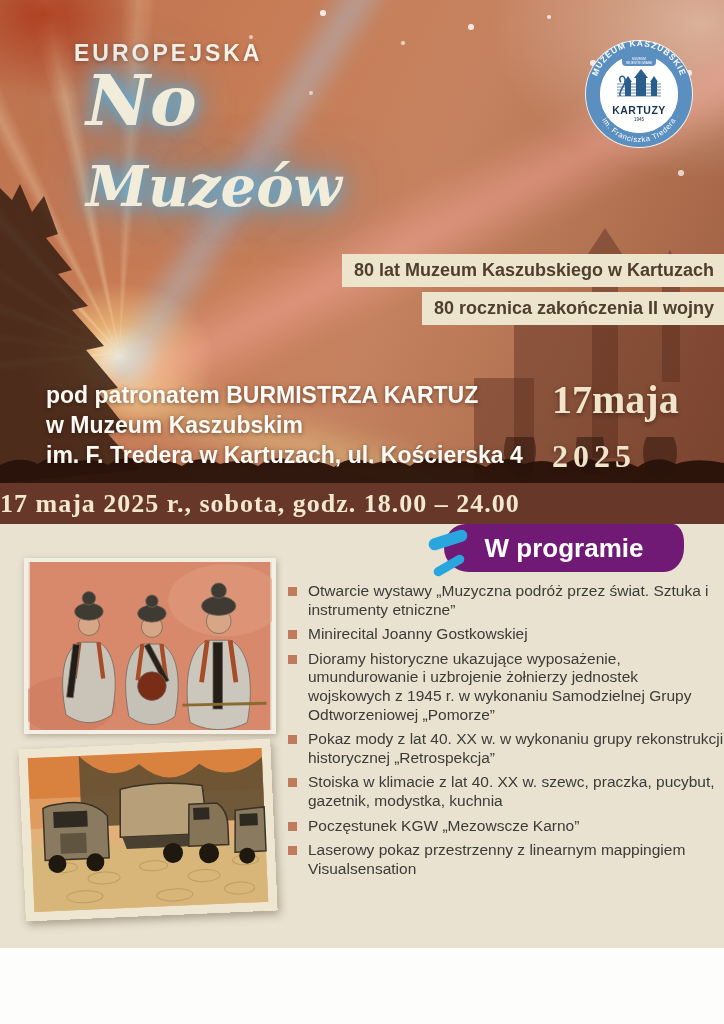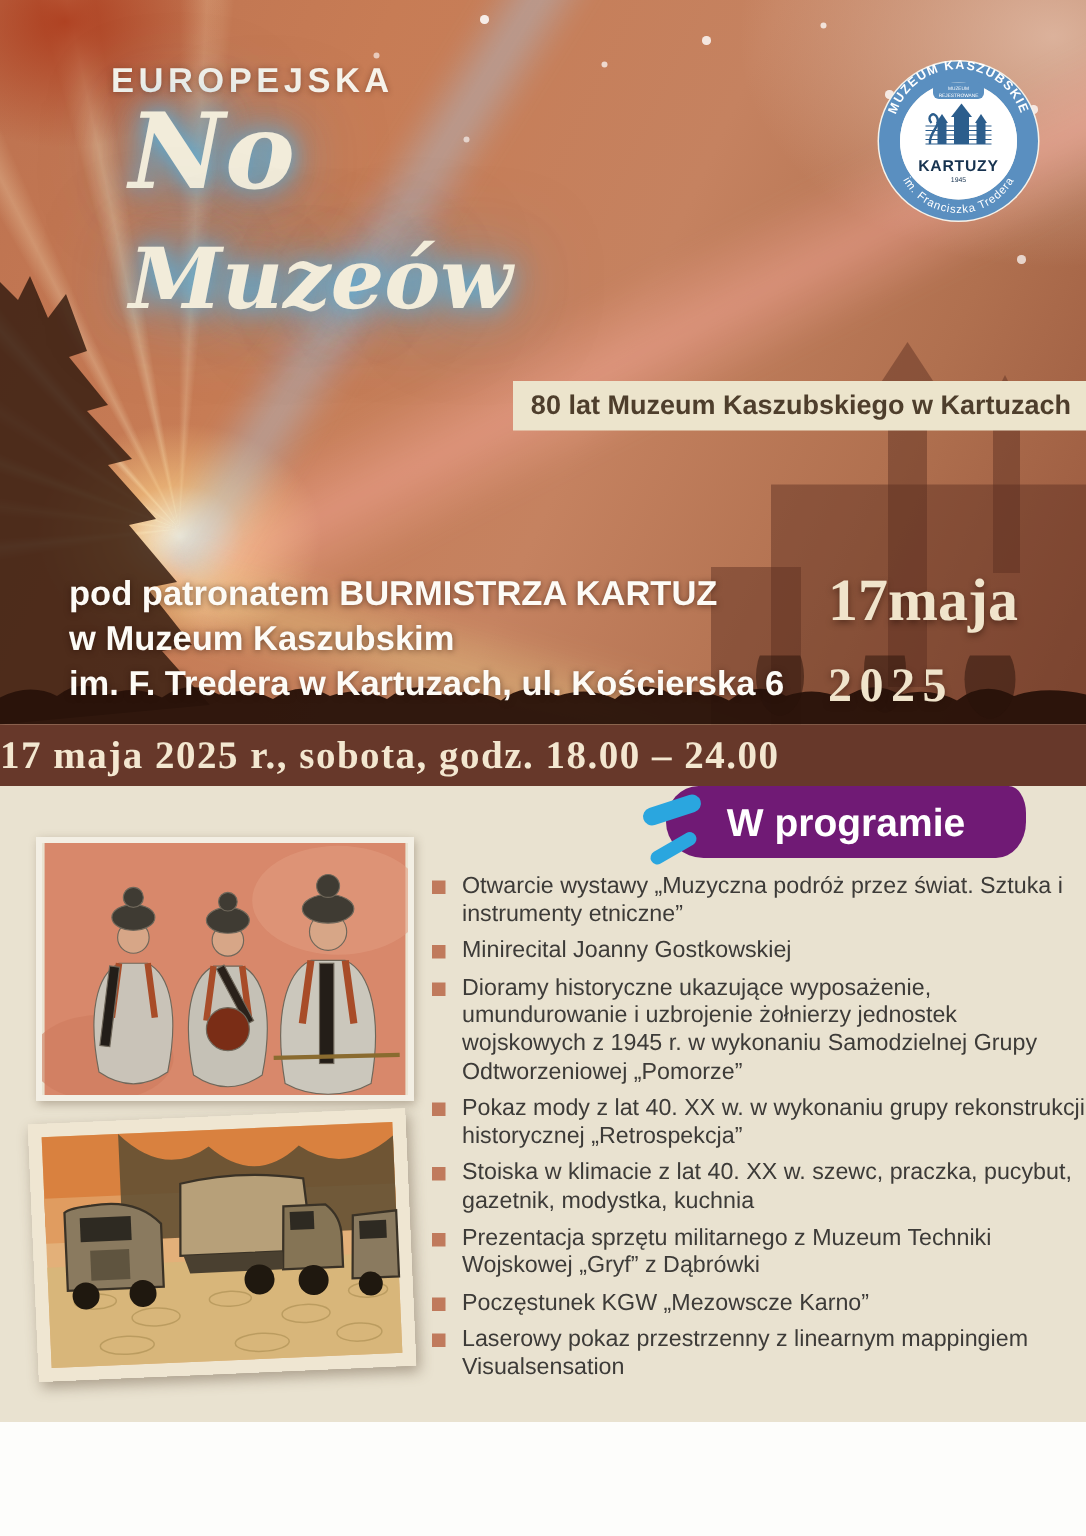--- a/index.html
+++ b/index.html
@@ -174,25 +174,26 @@
         <rect x="42" y="44" width="6" height="14"></rect>
       <polygon points="67,44 71,38 75,44"></polygon>
         <rect x="68" y="44" width="6" height="14"></rect>
     </g>
     <path d="M38 44 C34 40 40 35 42 41 C44 47 36 50 37 58" stroke="#2b5d8c" stroke-width="1.6" fill="none"></path>
     <text x="56" y="76" font-size="10.5" font-weight="bold" fill="#16324f" text-anchor="middle" letter-spacing=".5">KARTUZY</text>
     <text x="56" y="83" font-size="4.6" fill="#16324f" text-anchor="middle">1945</text>
   </svg>
 
   <div class="banner one">80 lat Muzeum Kaszubskiego w Kartuzach</div>
+  <div class="banner two">80 rocznica zakończenia II wojny</div>
 
   <div class="patronage">
     <div>pod patronatem BURMISTRZA KARTUZ</div>
     <div>w Muzeum Kaszubskim</div>
-    <div>im. F. Tredera w Kartuzach, ul. Kościerska 6</div>
+    <div>im. F. Tredera w Kartuzach, ul. Kościerska 4</div>
   </div>
 
   <div class="date-badge">
     <div class="d1">17maja</div>
     <div class="d2">2025</div>
   </div>
 
   <div class="schedule">17 maja 2025 r., sobota, godz. 18.00 – 24.00</div>
 
   <div class="body-bg"></div>
@@ -294,24 +295,20 @@
     <li>
         <span class="sq"></span>
         <span>Pokaz mody z lat 40. XX w. w wykonaniu grupy rekonstrukcji historycznej „Retrospekcja”</span>
       </li>
     <li>
         <span class="sq"></span>
         <span>Stoiska w klimacie z lat 40. XX w. szewc, praczka, pucybut, gazetnik, modystka, kuchnia</span>
       </li>
     <li>
         <span class="sq"></span>
-        <span>Prezentacja sprzętu militarnego z Muzeum Techniki Wojskowej „Gryf” z Dąbrówki</span>
-      </li>
-    <li>
-        <span class="sq"></span>
         <span>Poczęstunek KGW „Mezowscze Karno”</span>
       </li>
     <li>
         <span class="sq"></span>
         <span>Laserowy pokaz przestrzenny z linearnym mappingiem Visualsensation</span>
       </li>
   </ul>
 
 
   <div class="footer">

